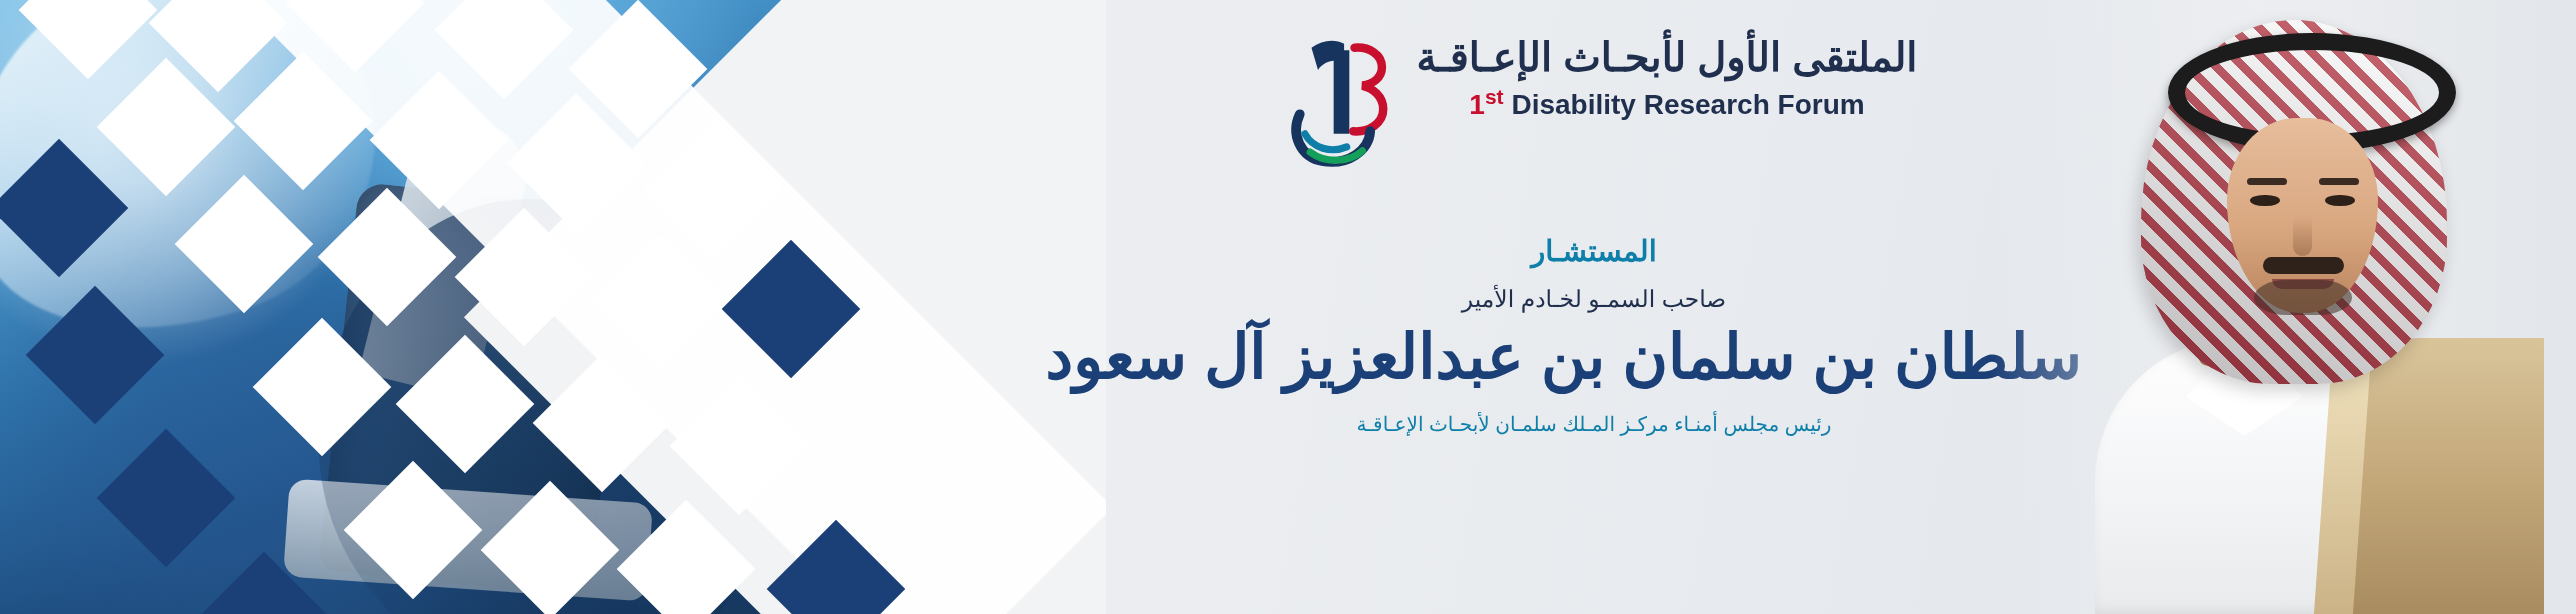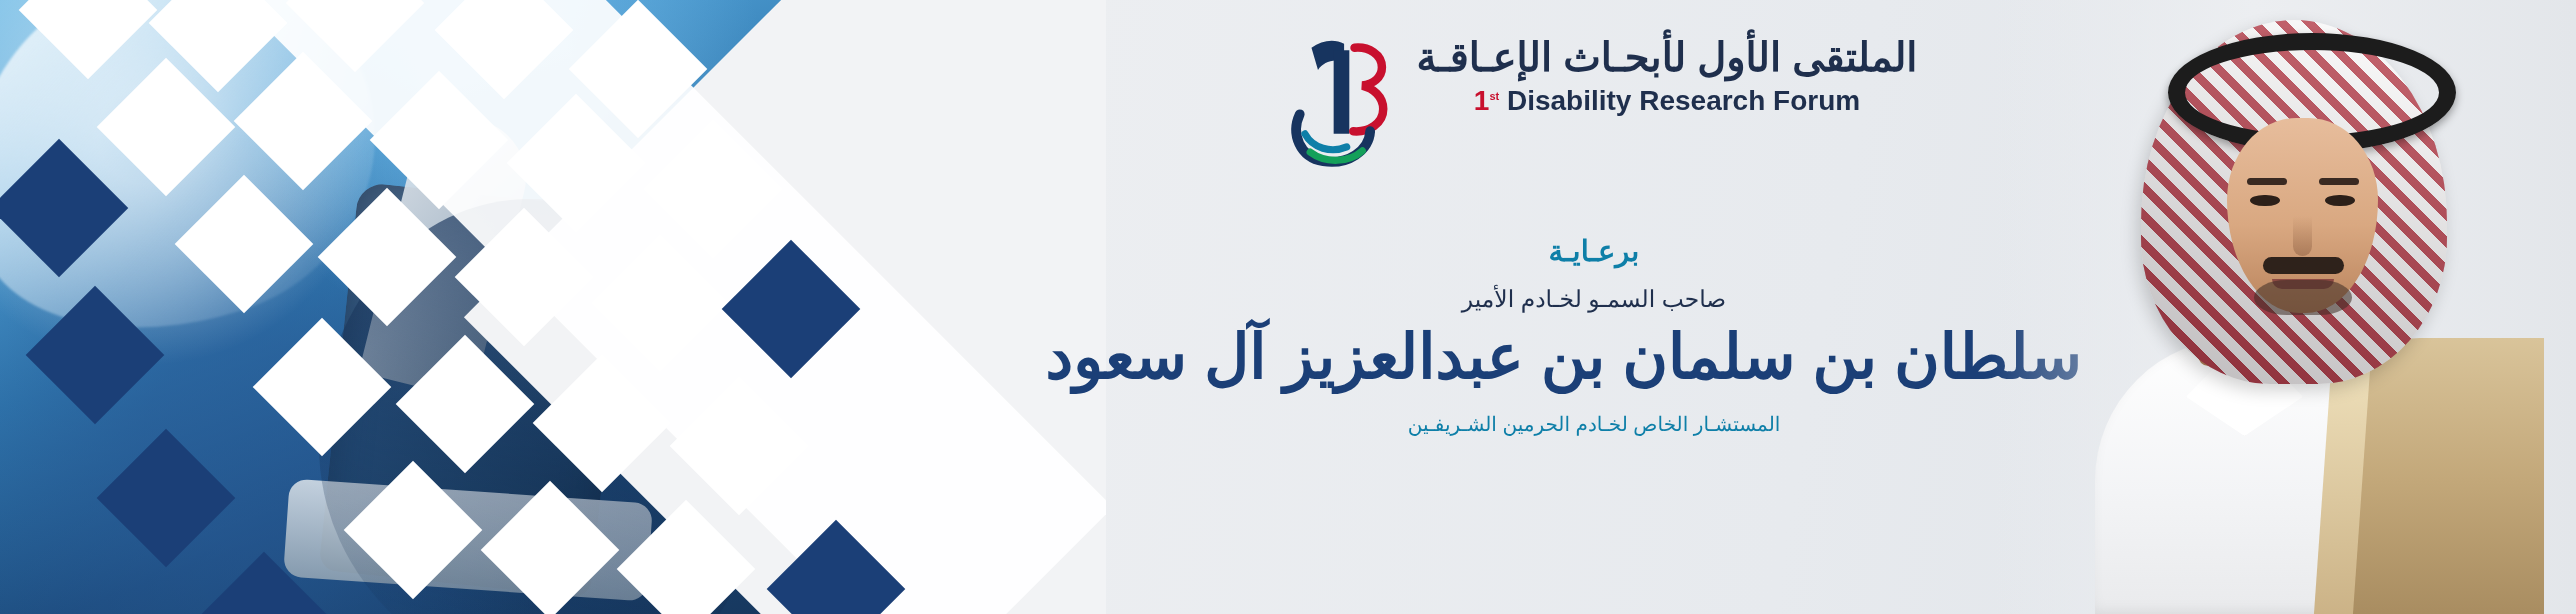--- a/index.html
+++ b/index.html
@@ -139,21 +139,21 @@
   }
   .title-en{
     margin-top:6.5px;
     font-size:28px;
     font-weight:bold;
     color:#1f2f4d;
     white-space:nowrap;
     direction:ltr;
   }
   .title-en .red{ color:#c8102e; }
-  .title-en .sup{ font-size:11px; vertical-align:super; color:#c8102e;}
+  .title-en .sup{ font-size:21px; vertical-align:super; color:#c8102e;}
   .slogan{
     margin-top:9px;
     font-size:19px;
     color:#c8102e;
     white-space:nowrap;
   }
 
   
   .mark{
     position:relative;
@@ -378,25 +378,25 @@
           <path d="M96 22 L120 22 L120 150 L96 150 Z" fill="#17345f"></path>
           <path d="M128 18 C150 16, 170 28, 170 48 C170 64, 156 74, 140 76 C156 80, 172 92, 172 112 C172 134, 150 148, 126 146" fill="none" stroke="#c8102e" stroke-width="13" stroke-linecap="round"></path>
           <path d="M44 120 C30 150, 44 186, 80 192 C118 198, 150 176, 152 146" fill="none" stroke="#17345f" stroke-width="15" stroke-linecap="round"></path>
           <path d="M52 150 C64 172, 92 180, 116 170" fill="none" stroke="#0e7fa8" stroke-width="11" stroke-linecap="round"></path>
           <path d="M60 178 C84 196, 120 194, 140 176" fill="none" stroke="#14a05a" stroke-width="11" stroke-linecap="round"></path>
         </svg>
       </div>
     </div>
 
     <div class="under">
-      <div class="patron-label">برعـايـة</div>
+      <div class="patron-label">المستشـار</div>
       <div class="patron-rank">صاحب السمـو لخـادم الأمير</div>
       <div class="patron-name">سلطان بن سلمان بن عبدالعزيز آل سعود</div>
       <div class="patron-role">
-        <div>المستشـار الخاص لخـادم الحرمين الشـريفـين</div>
+        <div>رئيس مجلس أمنـاء مركـز المـلك سلمـان لأبحـاث الإعـاقـة</div>
       </div>
     </div>
   </div>
 
   <div class="portrait">
     <div class="p-bg"></div>
     <div class="body"></div>
     <div class="bisht"></div>
     <div class="bisht-trim"></div>
     <div class="neck"></div>

